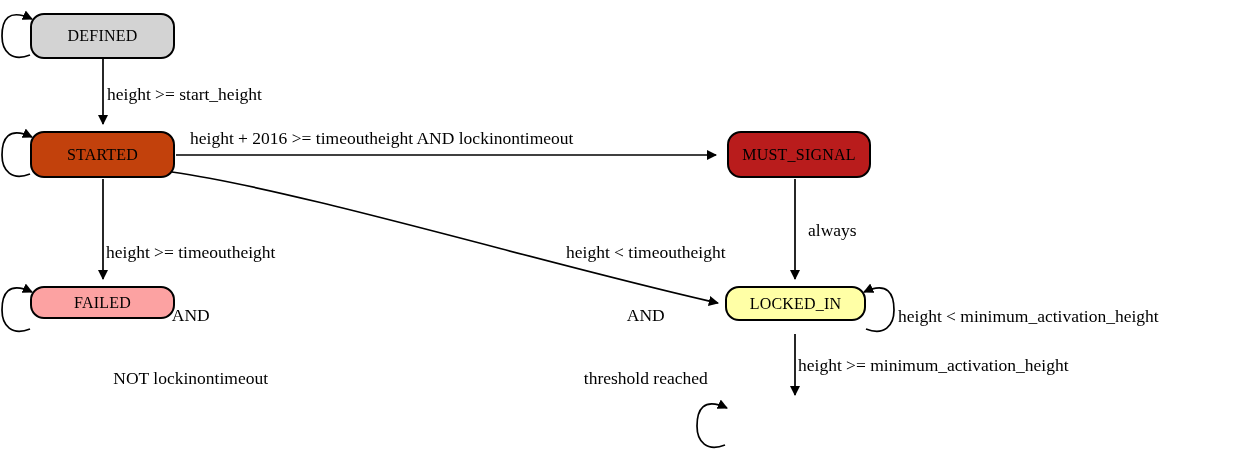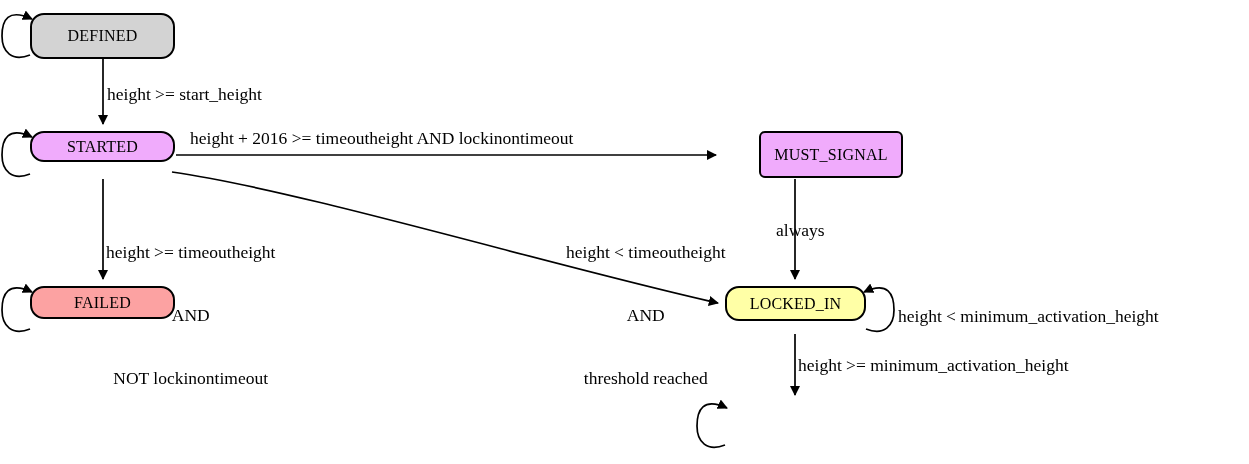--- a/index.html
+++ b/index.html
@@ -101,29 +101,29 @@
 
     <g>
       <path d="M 727 408 C 703 397 697 410 697 426 C 697 442 707 452 725 445" fill="none" stroke="#000000" stroke-width="1.7" marker-start="url(#arrow)"></path>
     </g>
   </svg>
 
   <div class="node" style="left:30px; top:13px; width:145px; height:46px; background:#d3d3d3;">
     <span>DEFINED</span>
   </div>
 
-  <div class="node" style="left:30px; top:131px; width:145px; height:31px; background:#f0abfc;">
+  <div class="node" style="left:30px; top:131px; width:145px; height:47px; background:#c2410c;">
     <span>STARTED</span>
   </div>
 
   <div class="node" style="left:30px; top:286px; width:145px; height:33px; background:#fca2a2;">
     <span>FAILED</span>
   </div>
 
-  <div class="node" style="left:759px; top:131px; width:144px; height:47px; background:#f0abfc;border-radius:6px;">
+  <div class="node" style="left:727px; top:131px; width:144px; height:47px; background:#b91c1c;">
     <span>MUST_SIGNAL</span>
   </div>
 
   <div class="node" style="left:725px; top:286px; width:141px; height:35px; background:#ffffa6;">
     <span>LOCKED_IN</span>
   </div>
 
 
   <div class="edge-label" style="left:107px; top:84px;">height &gt;= start_height</div>
 
@@ -134,19 +134,19 @@
     <div>AND</div>
     <div>NOT lockinontimeout</div>
   </div>
 
   <div class="edge-label center" style="left:566px; top:200px;">
     <div>height &lt; timeoutheight</div>
     <div>AND</div>
     <div>threshold reached</div>
   </div>
 
-  <div class="edge-label" style="left:776px; top:220px;">always</div>
+  <div class="edge-label" style="left:808px; top:220px;">always</div>
 
   <div class="edge-label" style="left:898px; top:306px;">height &lt; minimum_activation_height</div>
 
   <div class="edge-label" style="left:798px; top:355px;">height &gt;= minimum_activation_height</div>
 
 </div>
 
 </body></html>

